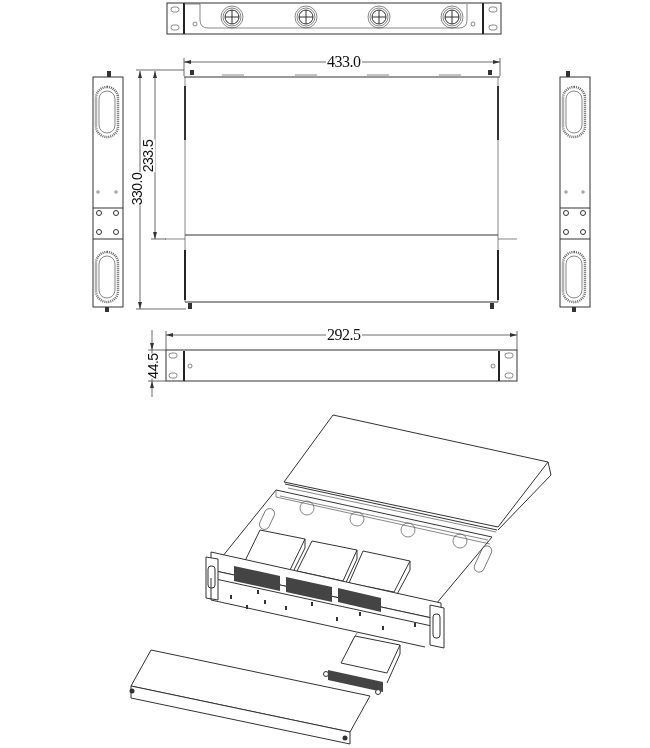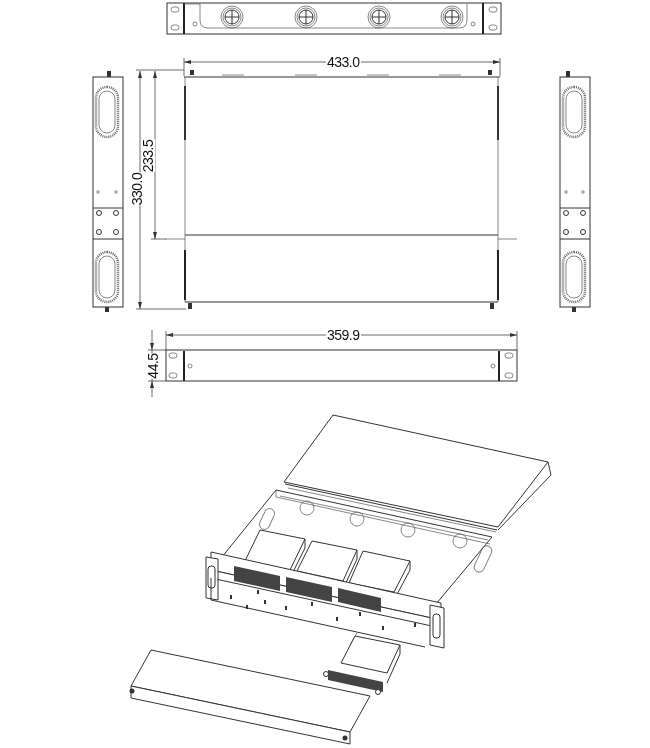--- a/index.html
+++ b/index.html
@@ -5,21 +5,21 @@
     html, body { margin: 0; padding: 0; background: #ffffff; }
     body { width: 650px; height: 748px; overflow: hidden; position: relative; font-family: "Liberation Sans", sans-serif; }
     svg { position: absolute; left: 0; top: 0; }
     .ln { stroke: #333; stroke-width: 1; fill: none; }
     .thin { stroke: #555; stroke-width: 0.7; fill: none; }
     .dim { stroke: #444; stroke-width: 0.8; fill: none; }
     .thick { stroke: #222; stroke-width: 2; fill: none; }
     .fillw { fill: #fff; stroke: #333; stroke-width: 1; }
     .dark { fill: #333; }
     .grill { fill: none; stroke: #666; stroke-width: 2.5; stroke-dasharray: 1 1; }
-    .lbl { position: absolute; font-family: Liberation Sans, sans-serif; font-size: 14px; color: #111; background: #fff; padding: 0 1px; line-height: 14px; letter-spacing: -0.5px; }
+    .lbl { position: absolute; font-family: Liberation Serif, serif; font-size: 16px; color: #111; background: #fff; padding: 0 1px; line-height: 14px; letter-spacing: -0.5px; }
     .vlbl { position: absolute; font-family: "Liberation Sans", sans-serif; font-size: 14px; color: #111; background: #fff; line-height: 14px; letter-spacing: -0.5px; transform: rotate(-90deg); transform-origin: center center; white-space: nowrap; }
   </style>
 </head>
 <body>
 
 <svg width="650" height="748" viewBox="0 0 650 748">
 
   <g>
     <rect x="167" y="3" width="334" height="31" class="ln"></rect>
     <line x1="184" y1="3" x2="184" y2="34" class="thick"></line>
@@ -236,14 +236,14 @@
       <polygon points="131,686 350,732 350,744 131,698" class="fillw"></polygon>
       <circle cx="132" cy="691" r="2.5" class="dark"></circle>
       <circle cx="345" cy="738" r="2.5" class="dark"></circle>
     </g>
   </g>
 </svg>
 
 <div class="lbl" style="left:326px; top:55px;">433.0</div>
 <div class="vlbl" style="left:121px; top:182px;">330.0</div>
 <div class="vlbl" style="left:132px; top:149px;">233.5</div>
-<div class="lbl" style="left:326px; top:328px;">359.9</div>
+<div class="lbl" style="left:326px; top:328px;">292.5</div>
 <div class="vlbl" style="left:140px; top:359px;">44.5</div>
 
 </body></html>

